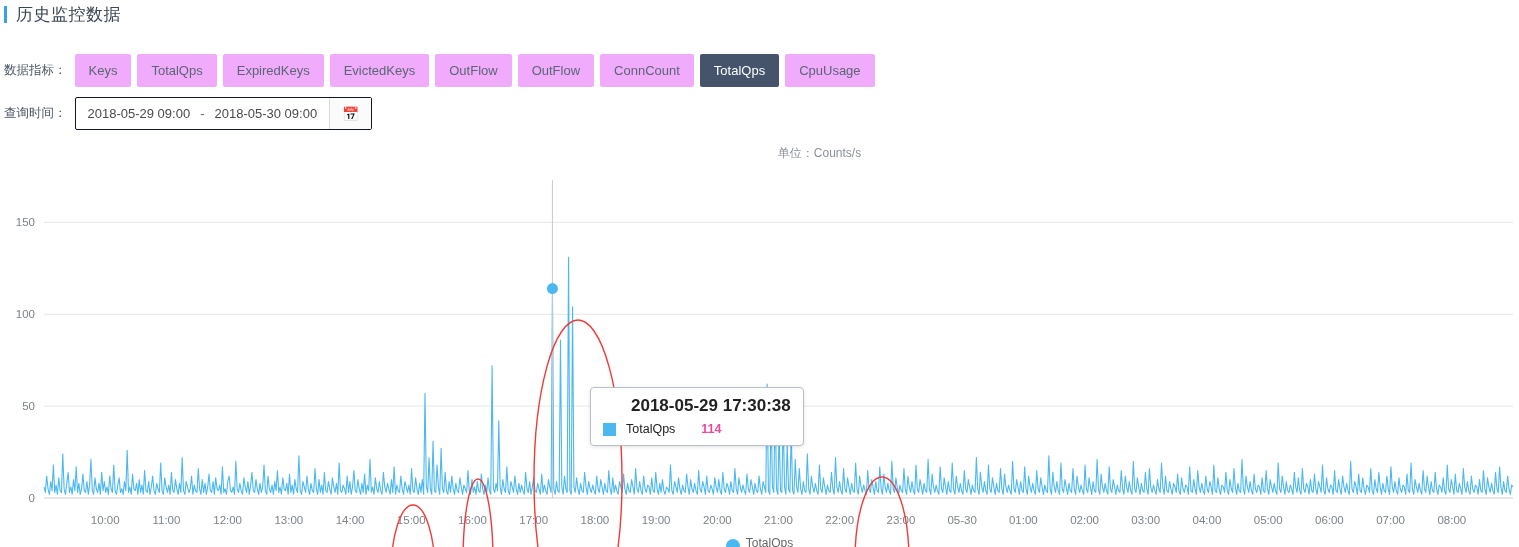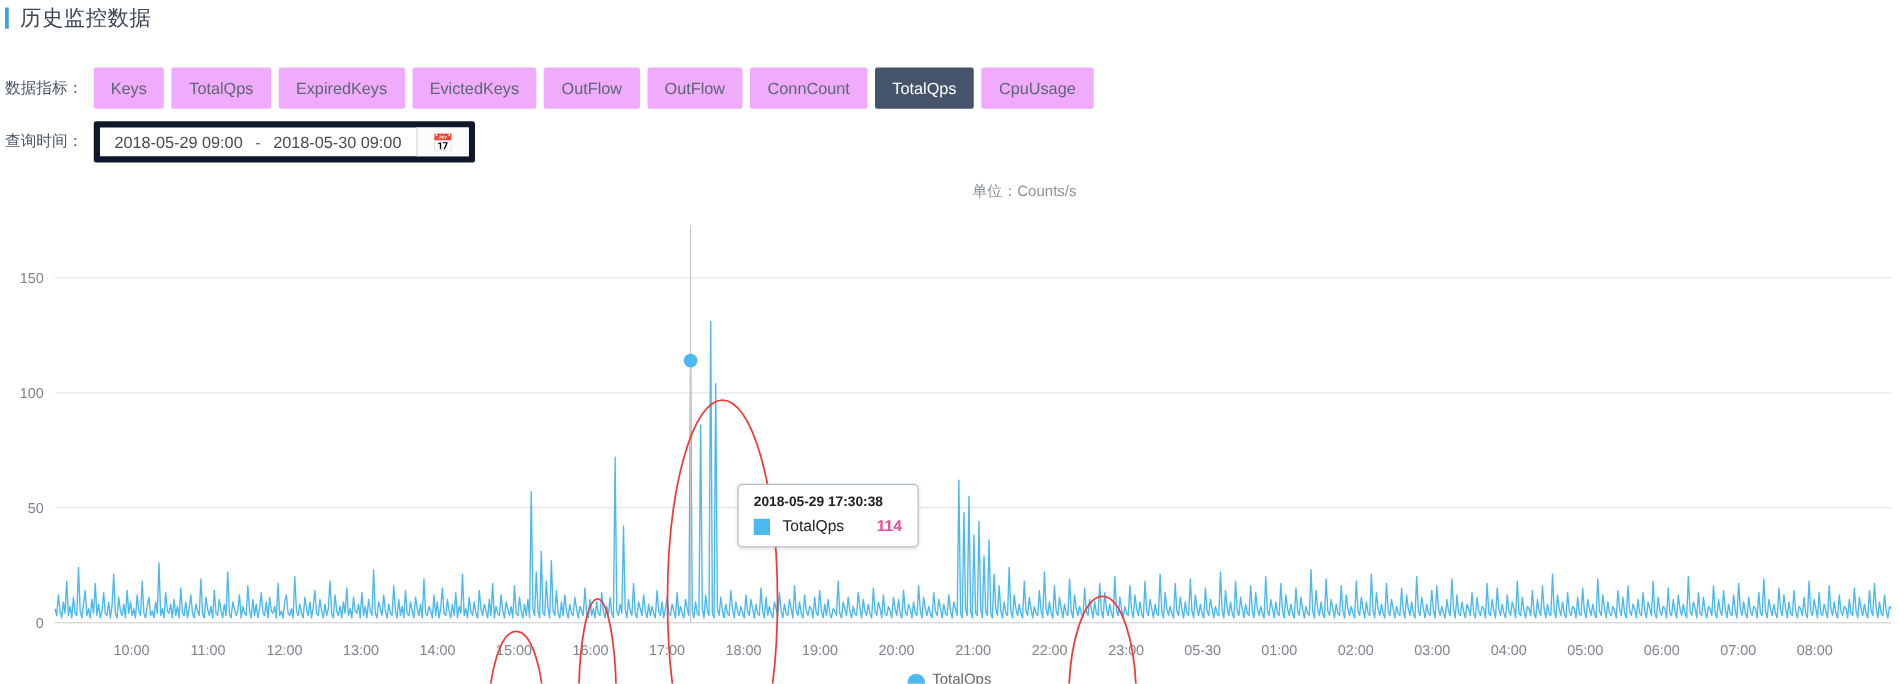--- a/index.html
+++ b/index.html
@@ -48,21 +48,21 @@
   .metric-btn.active { background: #45546b; color: #ffffff; }
   .metric-btn.custom { font-size: 12.5px; padding: 0 12px; }
 
   
   .time-row {
     position: absolute; left: 0; top: 97px;
     height: 33px; display: flex; align-items: center;
   }
   .date-box {
     height: 33px; display: flex; align-items: stretch;
-    border: 5px solid #0f172a; background: #fff; border-radius: 2px;
+    border: 1px solid #0f172a; background: #fff; border-radius: 2px;
   }
   .date-inner {
     display: flex; align-items: center; padding: 0 12px;
     font-size: 13px; color: #4a4a4a; white-space: nowrap;
   }
   .date-sep { margin: 0 10px; color: #6c6c6c; }
   .cal-btn {
     width: 42px; border-left: 1px solid #d6dbe0; background: #fbfbfb;
     display: flex; align-items: center; justify-content: center;
     cursor: pointer;
@@ -83,21 +83,21 @@
   .xtick { text-anchor: middle; }
 
   
   .tooltip {
     position: absolute; left: 590px; top: 249px;
     background: #fff; border: 1px solid #b9bfc6; border-radius: 4px;
     padding: 8px 12px 9px 12px;
     box-shadow: 0 1px 4px rgba(0,0,0,.12);
     font-size: 12.5px; white-space: nowrap;
   }
-  .tt-time { font-weight: bold; color: #222; font-size: 11px; margin-bottom: 6px; }
+  .tt-time { font-weight: bold; color: #222; font-size: 17px; margin-bottom: 6px; margin-left: 28px; }
   .tt-series { display: flex; align-items: center; }
   .tt-swatch { width: 13px; height: 13px; background: #4cb8f0; margin-right: 10px; flex: 0 0 auto; }
   .tt-name { color: #222; font-size: 12.5px; }
   .tt-val { font-weight: bold; color: #ec4899; margin-left: 26px; font-size: 12.5px; }
 
   
   .legend {
     position: absolute; left: 0; right: 0; top: 398px;
     display: flex; justify-content: center; align-items: center;
   }

